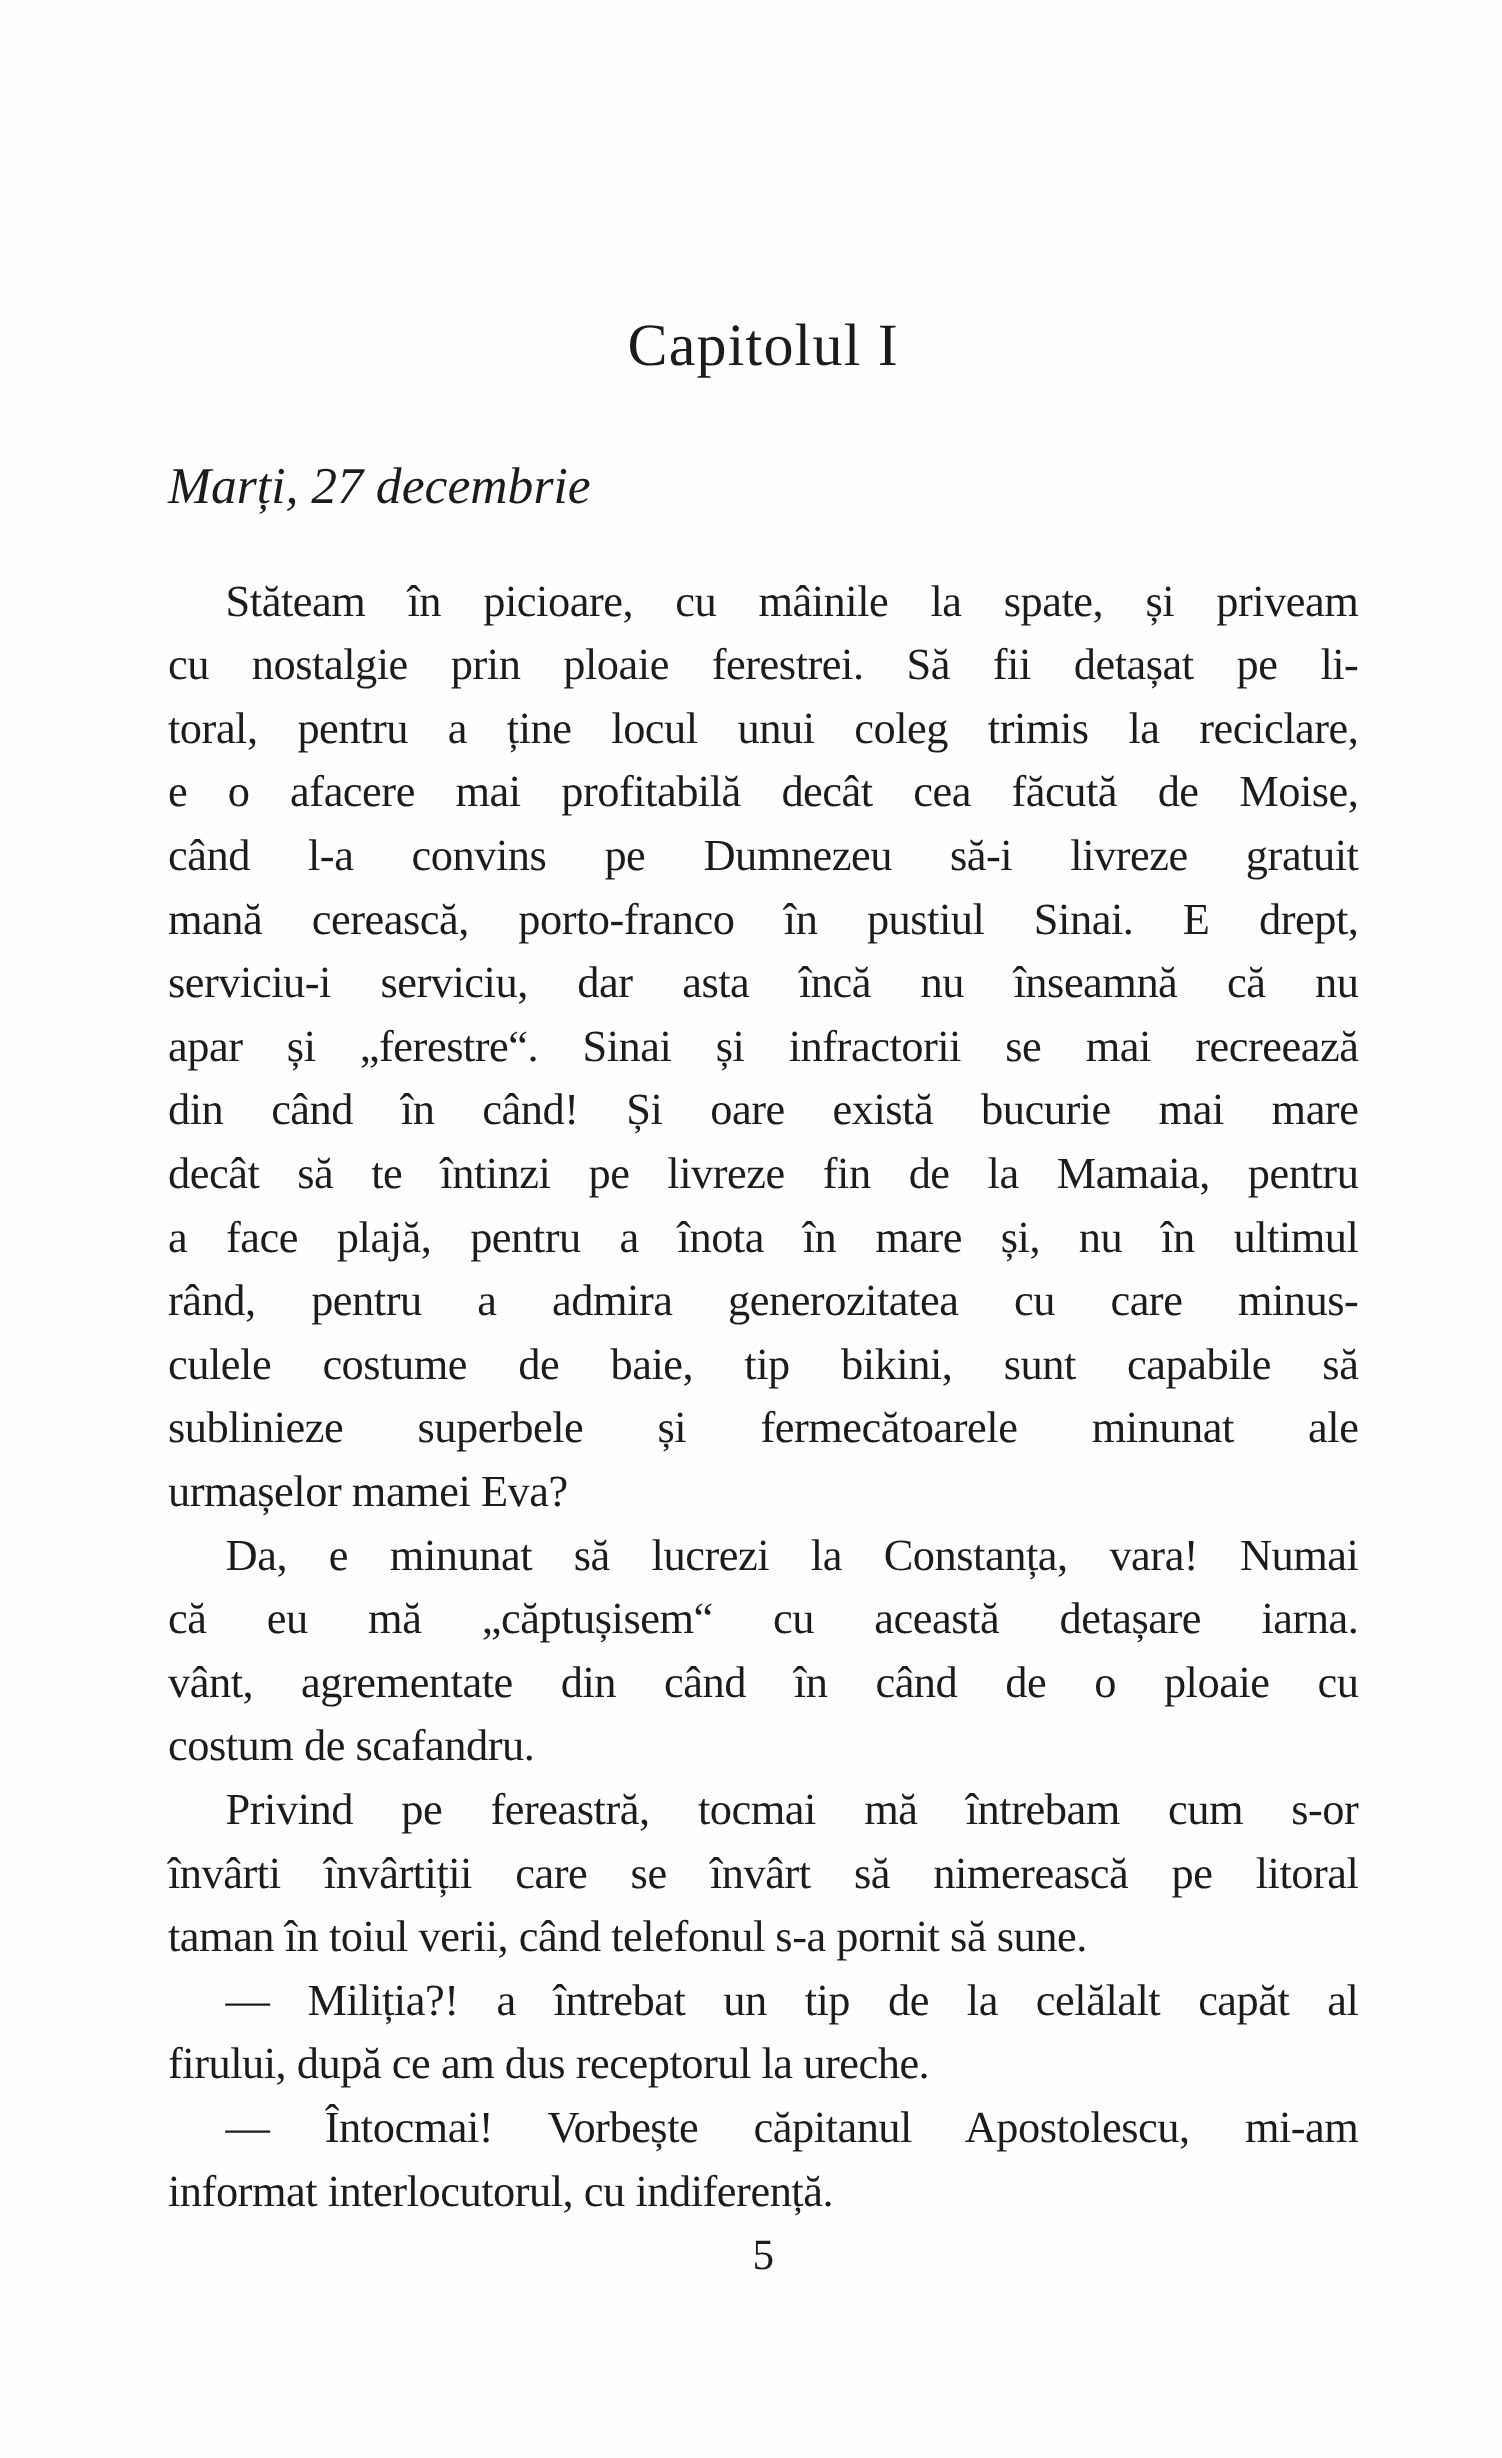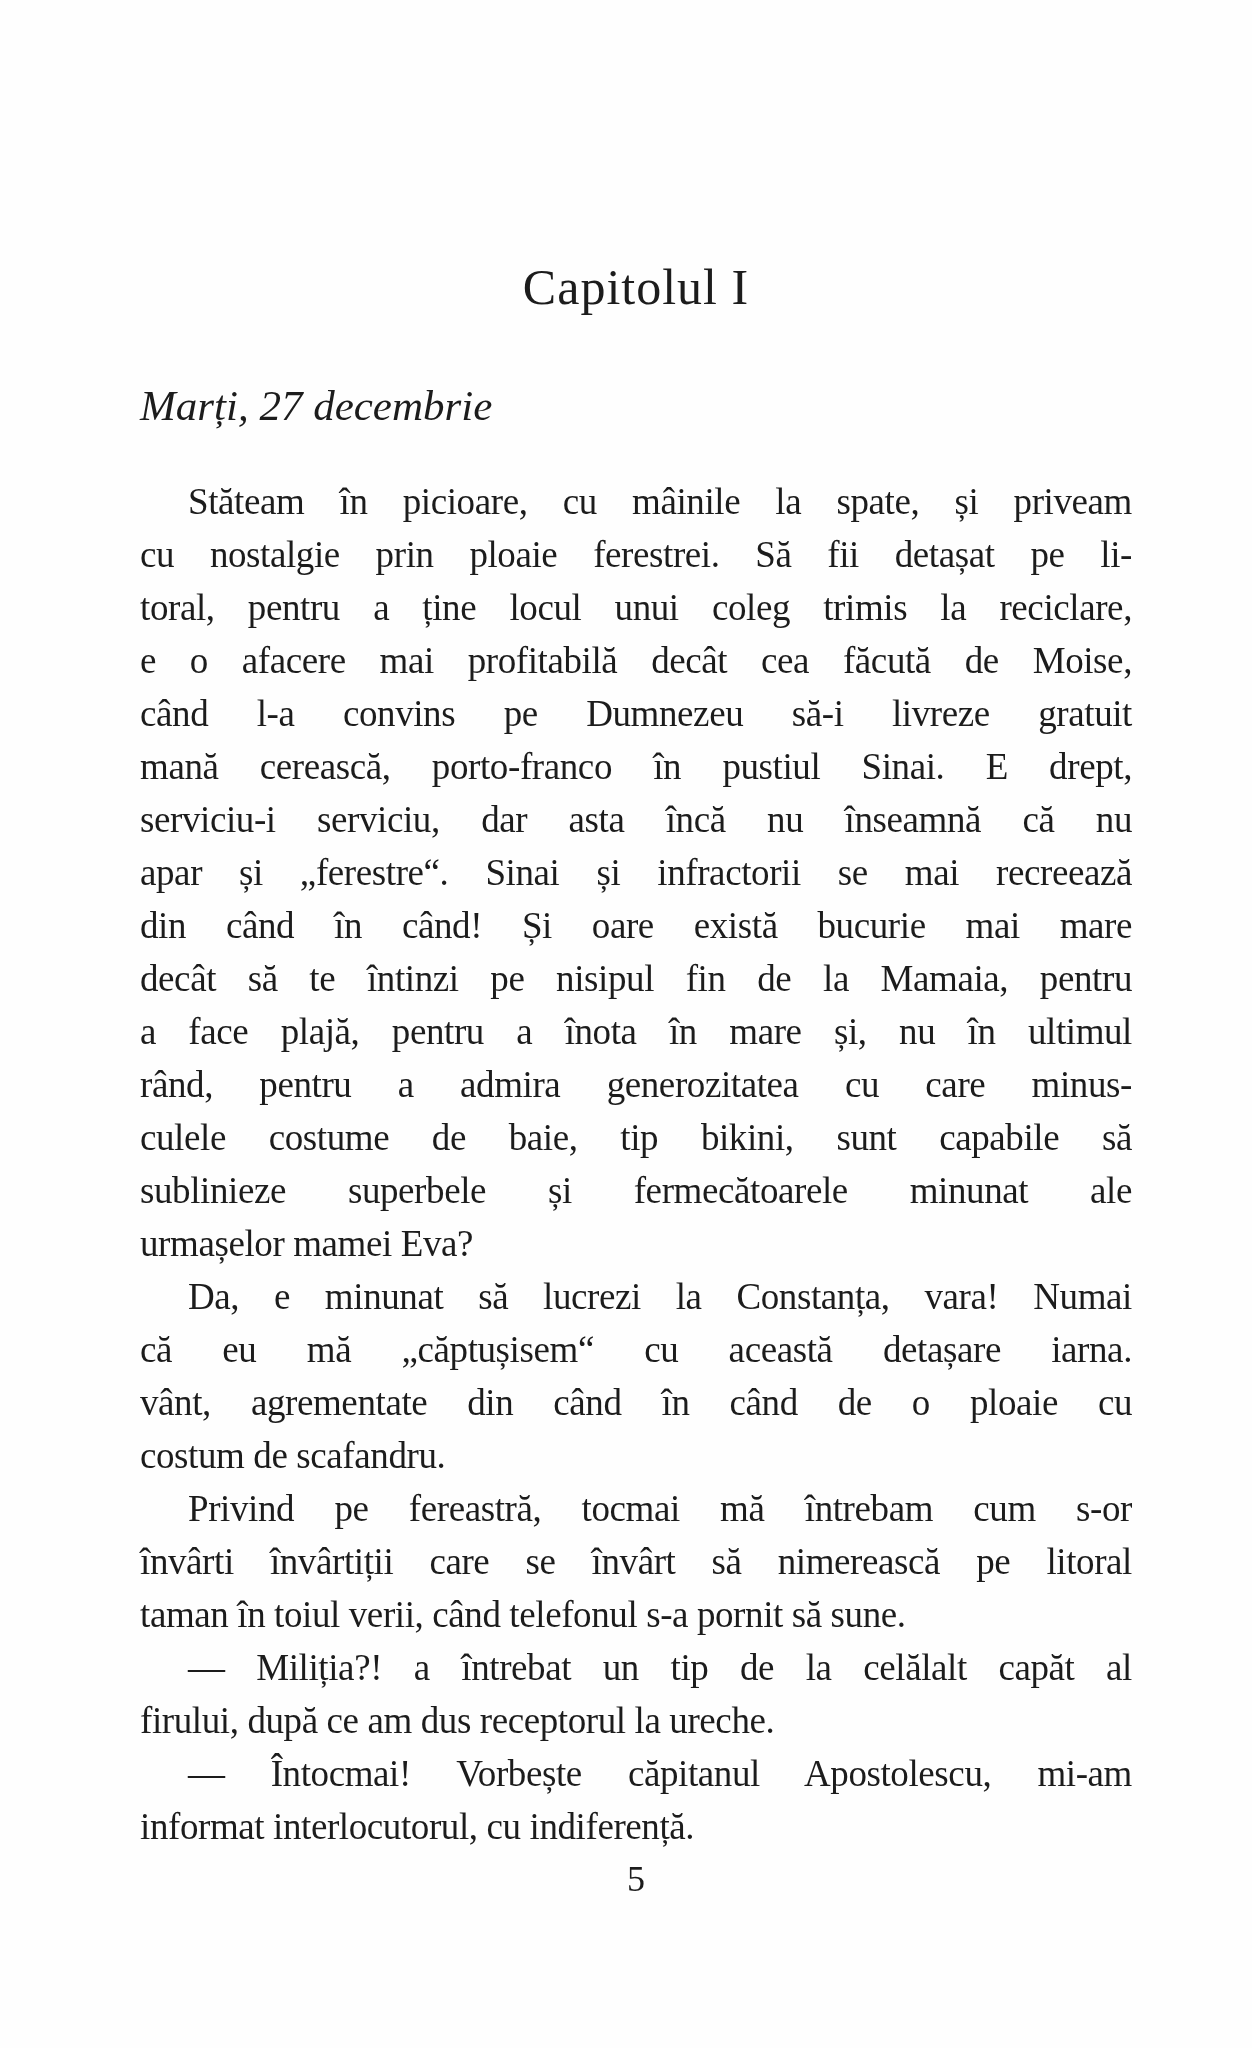--- a/index.html
+++ b/index.html
@@ -75,21 +75,21 @@
     <div class="body-text">
         <div class="line first">Stăteam în picioare, cu mâinile la spate, și priveam</div>
         <div class="line">cu nostalgie prin ploaie ferestrei. Să fii detașat pe li-</div>
         <div class="line">toral, pentru a ține locul unui coleg trimis la reciclare,</div>
         <div class="line">e o afacere mai profitabilă decât cea făcută de Moise,</div>
         <div class="line">când l-a convins pe Dumnezeu să-i livreze gratuit</div>
         <div class="line">mană cerească, porto-franco în pustiul Sinai. E drept,</div>
         <div class="line">serviciu-i serviciu, dar asta încă nu înseamnă că nu</div>
         <div class="line">apar și „ferestre“. Sinai și infractorii se mai recreează</div>
         <div class="line">din când în când! Și oare există bucurie mai mare</div>
-        <div class="line">decât să te întinzi pe nisipul fin de la Mamaia, pentru</div>
+        <div class="line">decât să te întinzi pe livreze fin de la Mamaia, pentru</div>
         <div class="line">a face plajă, pentru a înota în mare și, nu în ultimul</div>
         <div class="line">rând, pentru a admira generozitatea cu care minus-</div>
         <div class="line">culele costume de baie, tip bikini, sunt capabile să</div>
         <div class="line">sublinieze superbele și fermecătoarele minunat ale</div>
         <div class="line last">urmașelor mamei Eva?</div>
         <div class="line first">Da, e minunat să lucrezi la Constanța, vara! Numai</div>
         <div class="line">că eu mă „căptușisem“ cu această detașare iarna.</div>
         <div class="line">vânt, agrementate din când în când de o ploaie cu</div>
         <div class="line last">costum de scafandru.</div>
         <div class="line first">Privind pe fereastră, tocmai mă întrebam cum s-or</div>

